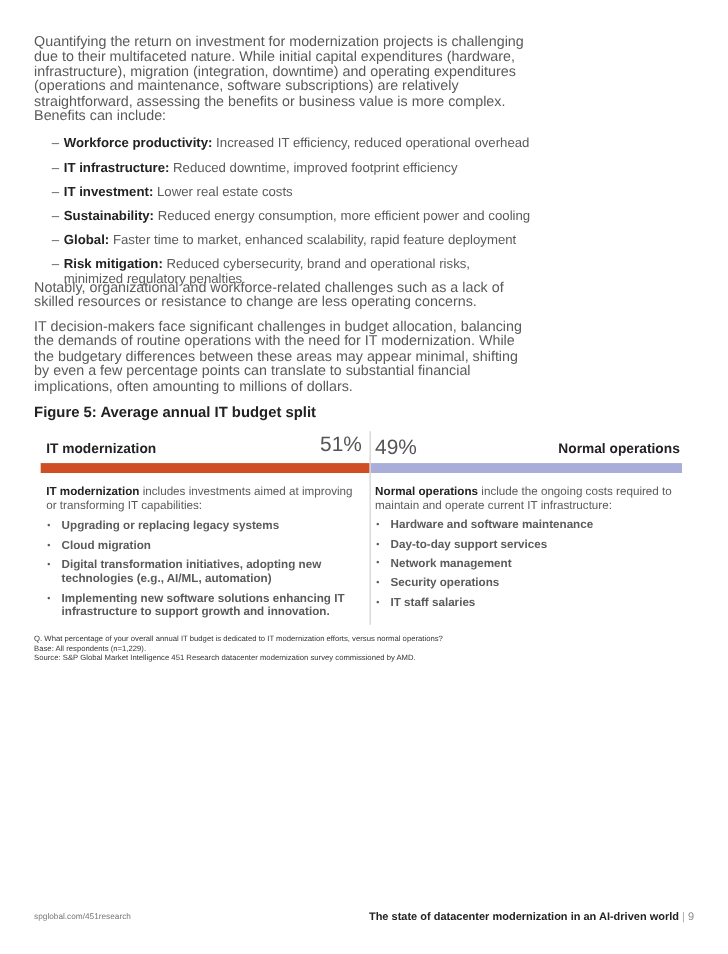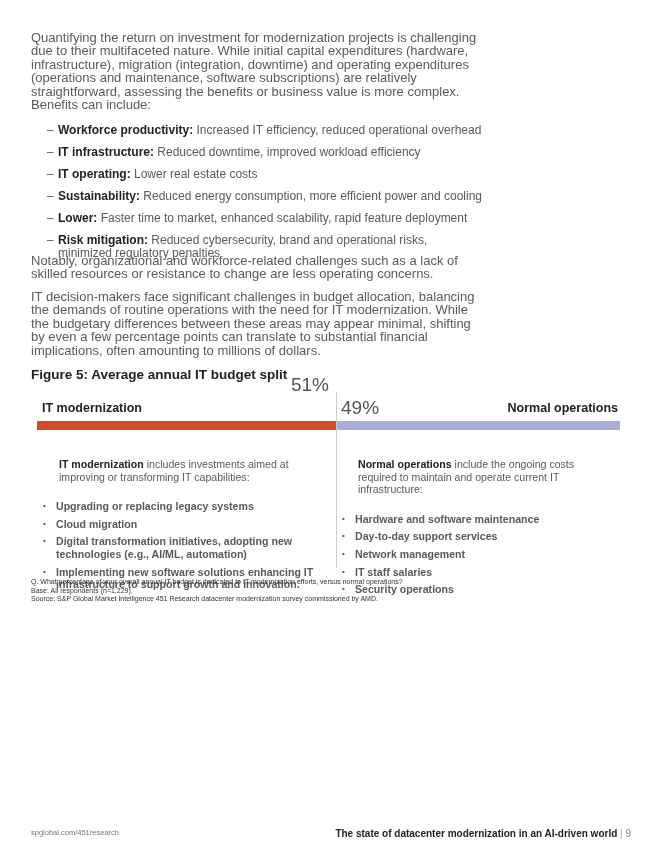--- a/index.html
+++ b/index.html
@@ -9,52 +9,52 @@
   .para { left: 31px; width: 450px; font-size: 13px; line-height: 13.4px; color: #5a5a5a; margin: 0; }
   .bullets { left: 31px; width: 440px; margin: 16px; padding: 0; list-style: none; font-size: 12px; line-height: 13.4px; color: #5a5a5a; }
   .bullets li { position: relative; padding-left: 11px; margin-bottom: 8.6px; }
   .bullets li::before { content: "\2013"; position: absolute; left: 0; top: 0; color: #5a5a5a; }
   .bullets b { color: #222222; font-weight: bold; }
   .fig-title { left: 31px; top: 367px; font-size: 13.5px; font-weight: bold; color: #222222; }
   .bar-label { font-size: 12.5px; font-weight: bold; color: #222222; }
   .pct { font-size: 19px; color: #555555; font-weight: normal; }
   .bar { top: 421px; height: 9px; }
   .divider { left: 336px; top: 392px; width: 1px; height: 176px; background: #cccccc; }
-  .col-intro { font-size: 10.6px; line-height: 12.6px; color: #5a5a5a; margin: 17px; }
+  .col-intro { font-size: 10.6px; line-height: 12.6px; color: #5a5a5a; margin: 0; }
   .col-intro b { color: #222222; }
   .dots { margin: 0; padding: 0; list-style: none; font-size: 10.6px; line-height: 12.6px; color: #5a5a5a; }
   .dots li { position: relative; padding-left: 14px; margin-bottom: 5px; font-weight: bold; }
   .dots li::before { content: "\2022"; position: absolute; left: 1px; top: 0; font-size: 8px; color: #5a5a5a; }
   .notes { left: 31px; top: 578px; width: 460px; font-size: 7px; line-height: 8.6px; color: #333333; margin: 0; }
   .footer-left { left: 31px; top: 828px; font-size: 7.5px; color: #777777; }
   .footer-right { right: 31px; top: 828px; font-size: 10px; color: #222222; font-weight: bold; }
   .footer-right .sep { color: #aaaaaa; font-weight: normal; }
   .footer-right .pg { color: #888888; font-weight: normal; }
 </style>
 </head>
 <body>
 
 <p class="abs para" style="top:31px;">Quantifying the return on investment for modernization projects is challenging due to their multifaceted nature. While initial capital expenditures (hardware, infrastructure), migration (integration, downtime) and operating expenditures (operations and maintenance, software subscriptions) are relatively straightforward, assessing the benefits or business value is more complex. Benefits can include:</p>
 
 <ul class="abs bullets" style="top:108px;">
   <li><b>Workforce productivity:</b><span> Increased IT efficiency, reduced operational overhead</span></li>
-  <li><b>IT infrastructure:</b><span> Reduced downtime, improved workload efficiency</span></li>
-  <li><b>IT operating:</b><span> Lower real estate costs</span></li>
+  <li><b>IT infrastructure:</b><span> Reduced downtime, improved footprint efficiency</span></li>
+  <li><b>IT investment:</b><span> Lower real estate costs</span></li>
   <li><b>Sustainability:</b><span> Reduced energy consumption, more efficient power and cooling</span></li>
-  <li><b>Lower:</b><span> Faster time to market, enhanced scalability, rapid feature deployment</span></li>
+  <li><b>Global:</b><span> Faster time to market, enhanced scalability, rapid feature deployment</span></li>
   <li style="width:420px;"><b>Risk mitigation:</b><span> Reduced cybersecurity, brand and operational risks, minimized regulatory penalties</span></li>
 </ul>
 
 <p class="abs para" style="top:254px;">Notably, organizational and workforce-related challenges such as a lack of skilled resources or resistance to change are less operating concerns.</p>
 <p class="abs para" style="top:290px; width:452px;">IT decision-makers face significant challenges in budget allocation, balancing the demands of routine operations with the need for IT modernization. While the budgetary differences between these areas may appear minimal, shifting by even a few percentage points can translate to substantial financial implications, often amounting to millions of dollars.</p>
 
 <div class="abs fig-title">Figure 5: Average annual IT budget split</div>
 
 <div class="abs bar-label" style="left:42px; top:401px;">IT modernization</div>
-<div class="abs pct" style="right:333px; top:374px;">51%</div>
+<div class="abs pct" style="right:333px; top:394px;">51%</div>
 <div class="abs pct" style="left:341px; top:397px;">49%</div>
 <div class="abs bar-label" style="right:44px; top:401px;">Normal operations</div>
 
 <div class="abs bar" style="left:37px; width:299px; background:#d04e23;"></div>
 <div class="abs bar" style="left:337px; width:283px; background:#a9add9;"></div>
 <div class="abs divider"></div>
 
 <div class="abs" style="left:42px; top:441px; width:285px;">
   <p class="col-intro"><b>IT modernization</b><span> includes investments aimed at improving or transforming IT capabilities:</span></p>
   <ul class="dots" style="margin-top:6px;">
@@ -64,22 +64,22 @@
     <li>Implementing new software solutions enhancing IT infrastructure to support growth and innovation.</li>
   </ul>
 </div>
 
 <div class="abs" style="left:341px; top:441px; width:275px;">
   <p class="col-intro"><b>Normal operations</b><span> include the ongoing costs required to maintain and operate current IT infrastructure:</span></p>
   <ul class="dots" style="margin-top:5px;">
     <li>Hardware and software maintenance</li>
     <li>Day-to-day support services</li>
     <li>Network management</li>
+    <li>Security operations</li>
     <li>IT staff salaries</li>
-    <li>Security operations</li>
   </ul>
 </div>
 
 <div class="abs notes">
   <div>Q. What percentage of your overall annual IT budget is dedicated to IT modernization efforts, versus normal operations?</div>
   <div>Base: All respondents (n=1,229).</div>
   <div>Source: S&amp;P Global Market Intelligence 451 Research datacenter modernization survey commissioned by AMD.</div>
 </div>
 
 <div class="abs footer-left">spglobal.com/451research</div>

